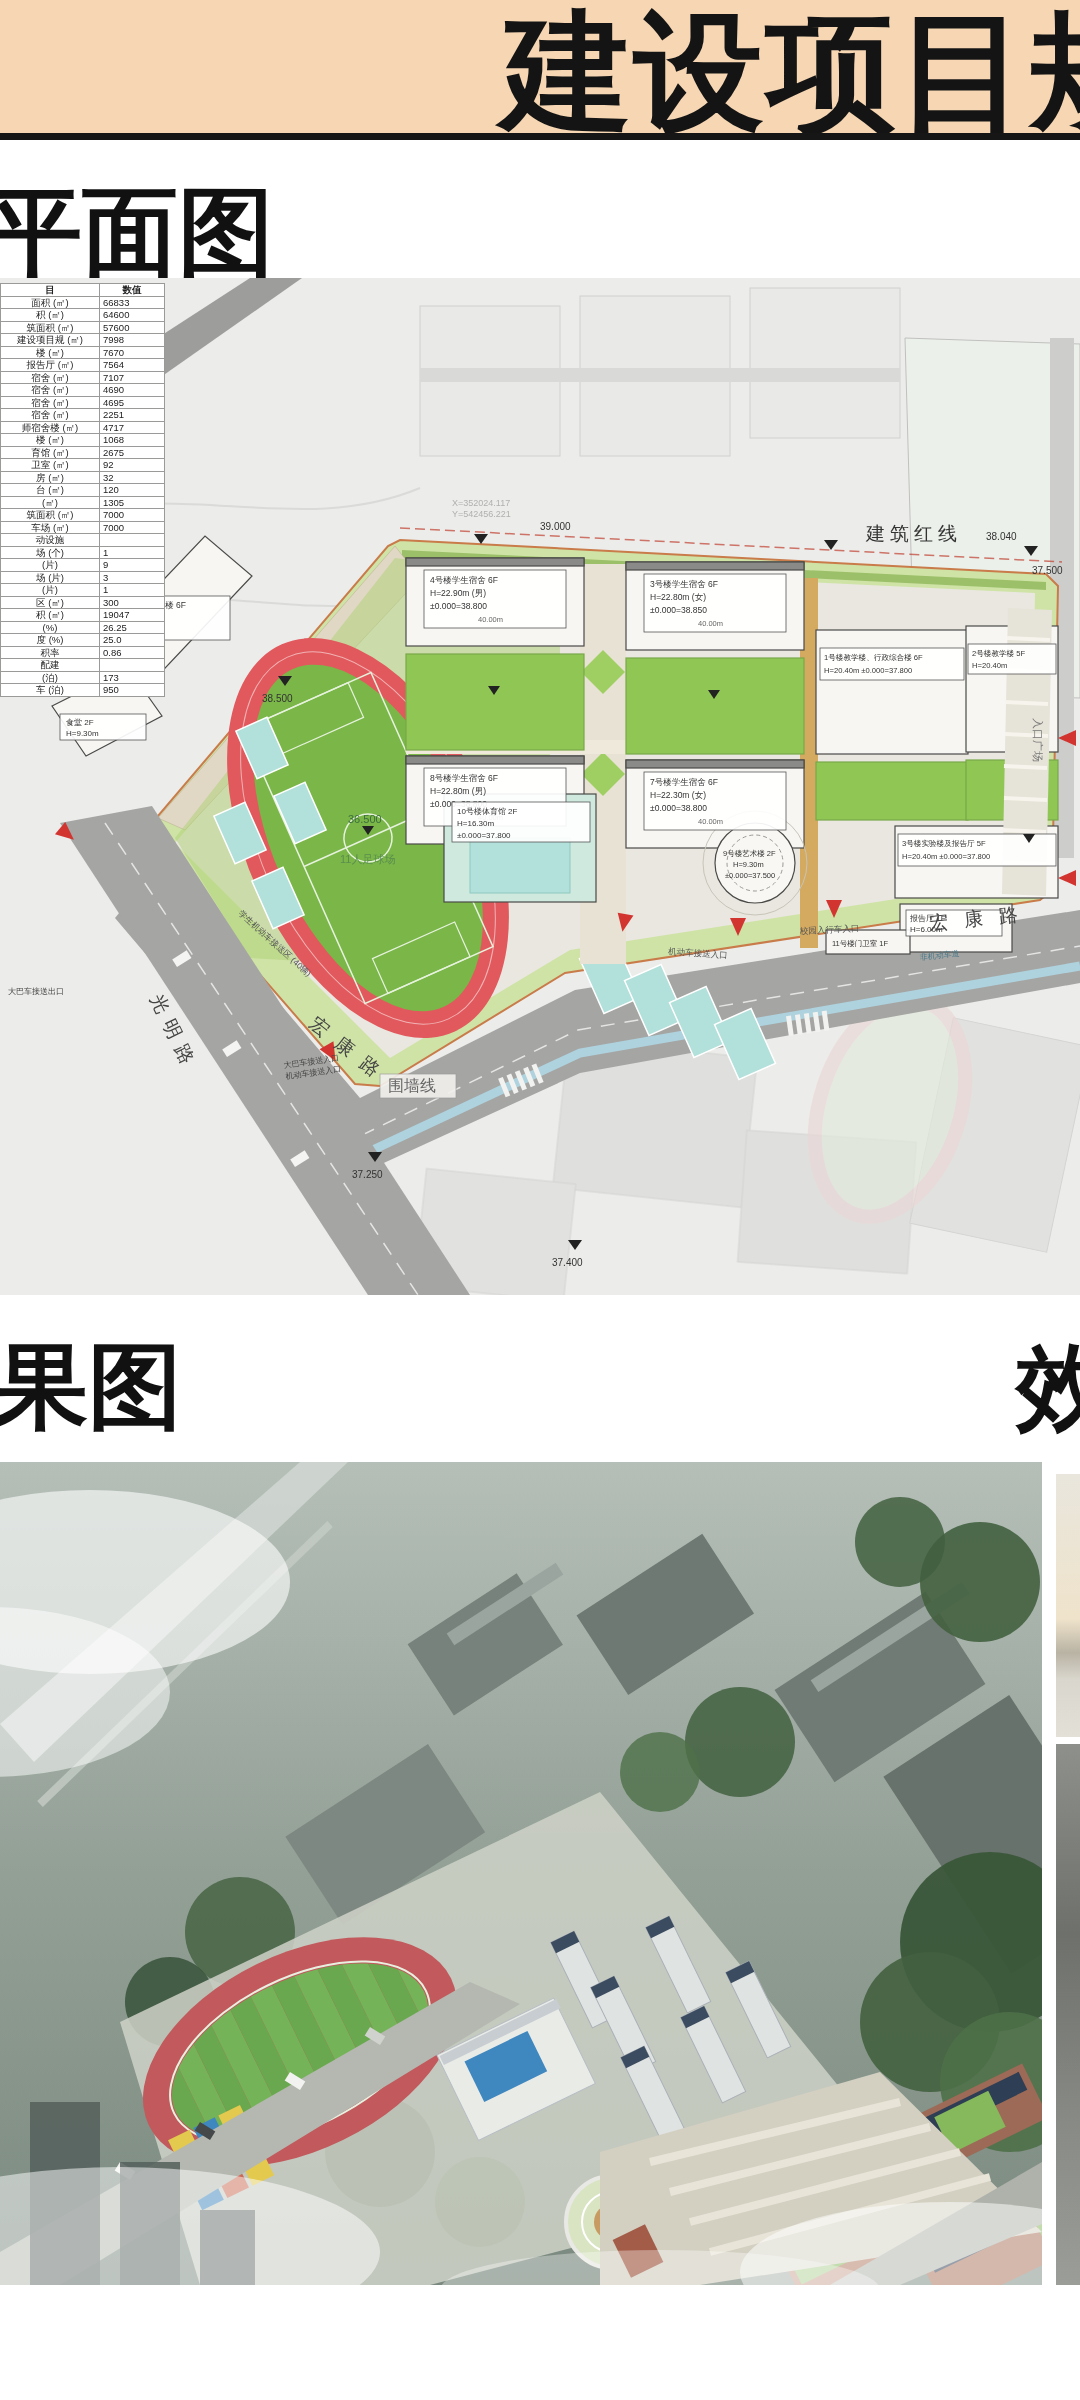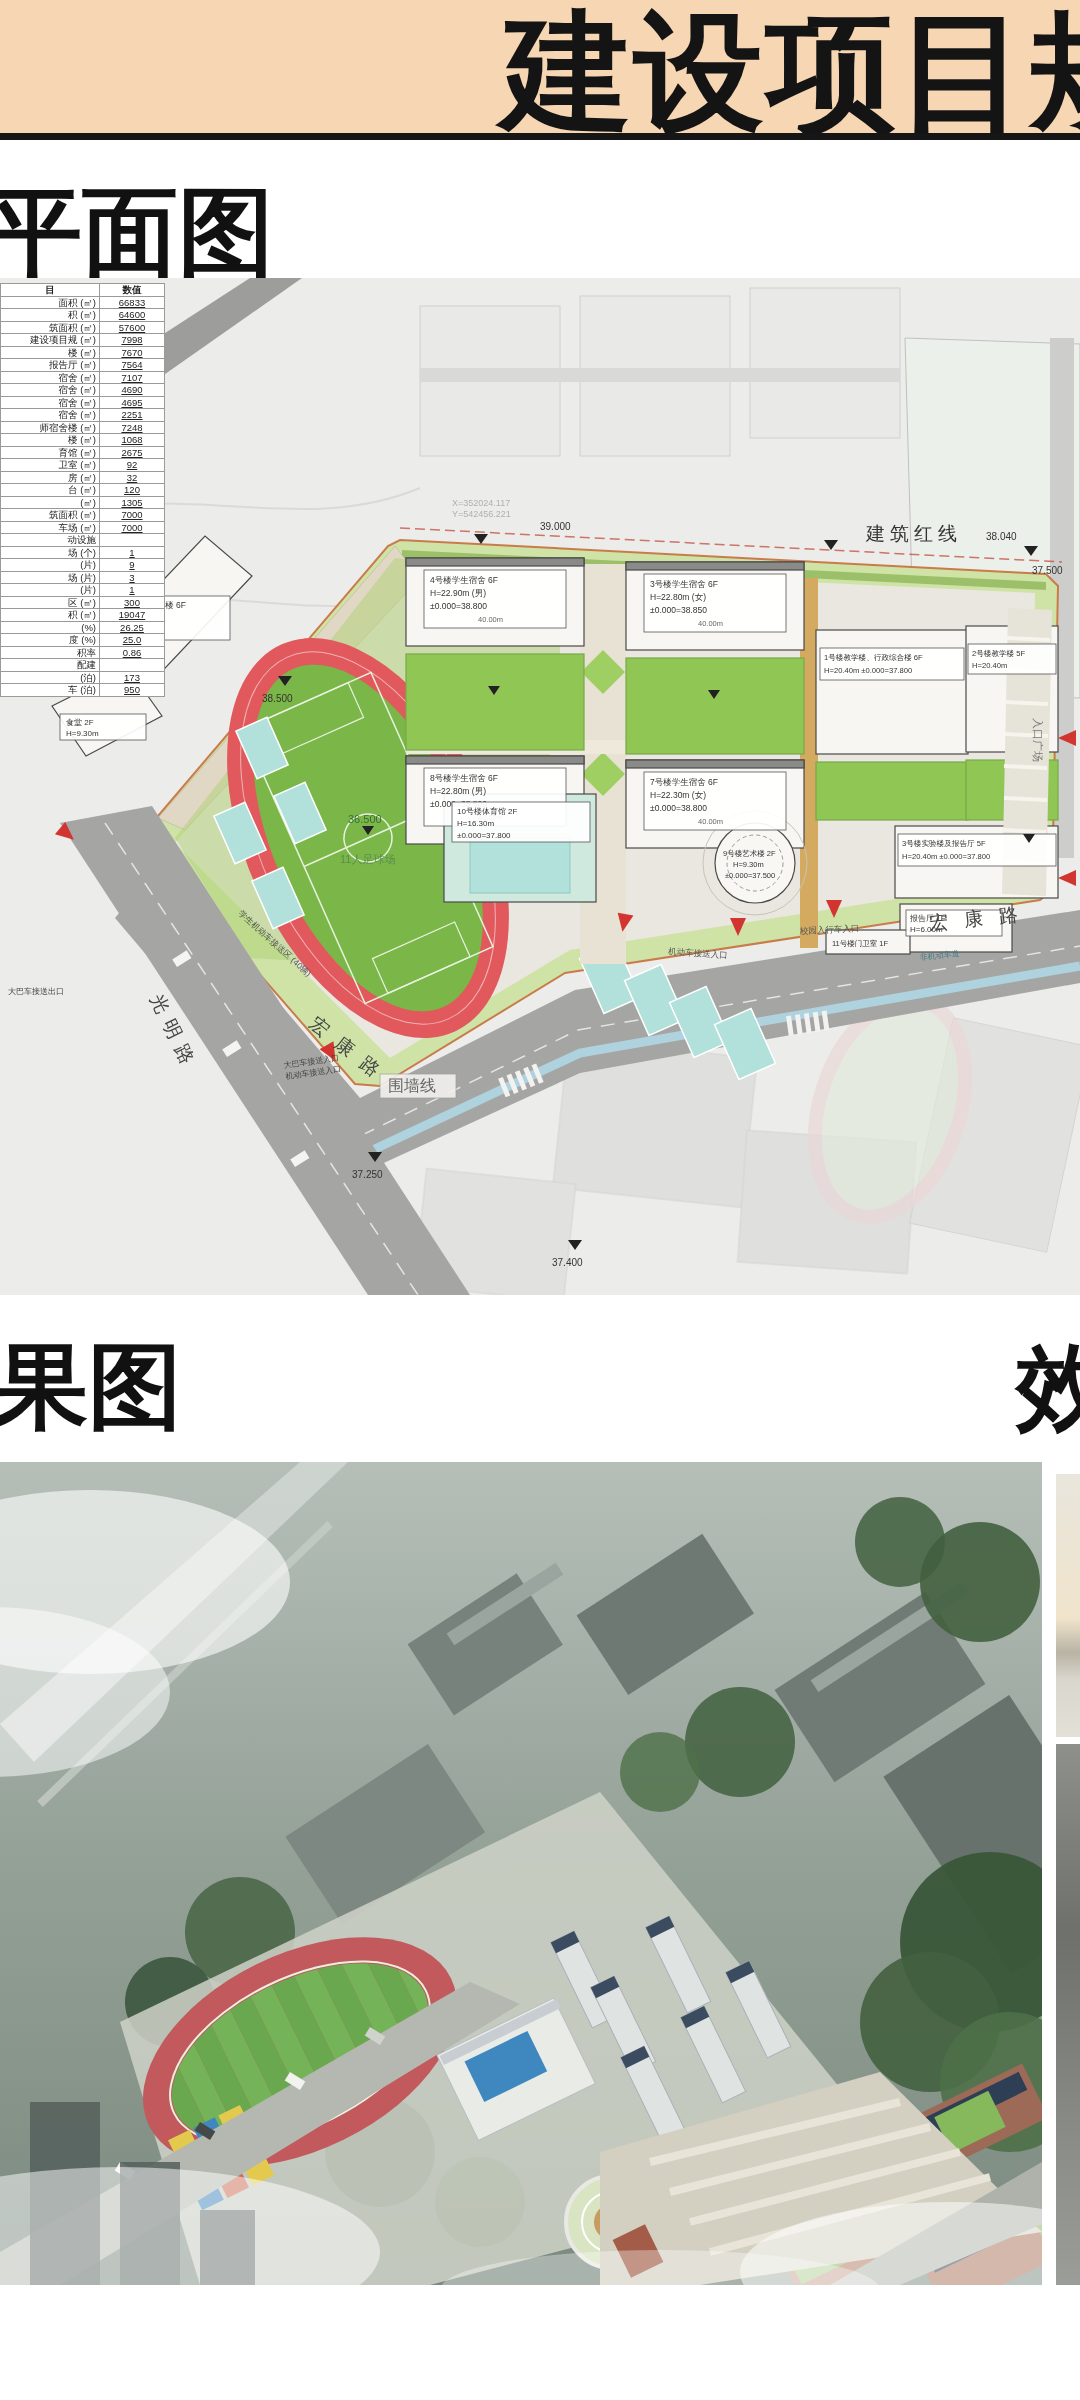--- a/index.html
+++ b/index.html
@@ -16,22 +16,22 @@
   #plan-title{left:-14px;top:184px;font-size:96px;}
   #render-title-left{left:-6px;top:1340px;font-size:94px;}
   #render-title-right{left:1016px;top:1340px;font-size:94px;}
   
   #site-plan{left:0;top:278px;width:1080px;height:1017px;background:#ececea;overflow:hidden;}
   #plan-table{position:absolute;left:0;top:5px;border-collapse:collapse;background:#fff;
               font-size:9.5px;color:#222;}
   #plan-table th,#plan-table td{border:1px solid #9a9a98;padding:0 3px;height:11.5px;line-height:11.5px;
               white-space:nowrap;overflow:hidden;}
   #plan-table th{font-weight:700;text-align:center;background:#fff;}
-  #plan-table td.lab{width:92px;max-width:92px;text-align:right;}
-  #plan-table td.val{width:58px;max-width:58px;text-align:center;text-decoration:underline;}
+  #plan-table td.lab{width:92px;max-width:92px;text-align:center;}
+  #plan-table td.val{width:58px;max-width:58px;text-align:left;}
   
   #aerial{left:0;top:1462px;width:1042px;height:823px;overflow:hidden;}
   
   #strip-top{left:1056px;top:1474px;width:24px;height:263px;
      background:linear-gradient(180deg,#e9e6dd 0%,#efe3cb 55%,#b9b3a4 68%,#d9d6cd 78%,#e3e0d7 100%);}
   #strip-bottom{left:1056px;top:1744px;width:24px;height:541px;
      background:linear-gradient(180deg,#8e918b 0%,#6e716b 35%,#888b85 70%,#9b9e98 100%);}
   
   #navbar{left:0;top:2285px;width:1080px;height:115px;background:#ffffff;}
   svg text{font-family:"Liberation Sans","DejaVu Sans",sans-serif;}
@@ -314,21 +314,21 @@
         <tr>
           <td class="lab">宿舍 (㎡)</td>
           <td class="val">4695</td>
         </tr>
         <tr>
           <td class="lab">宿舍 (㎡)</td>
           <td class="val">2251</td>
         </tr>
         <tr>
           <td class="lab">师宿舍楼 (㎡)</td>
-          <td class="val">7248</td>
+          <td class="val">4717</td>
         </tr>
         <tr>
           <td class="lab">楼 (㎡)</td>
           <td class="val">1068</td>
         </tr>
         <tr>
           <td class="lab">育馆 (㎡)</td>
           <td class="val">2675</td>
         </tr>
         <tr>

